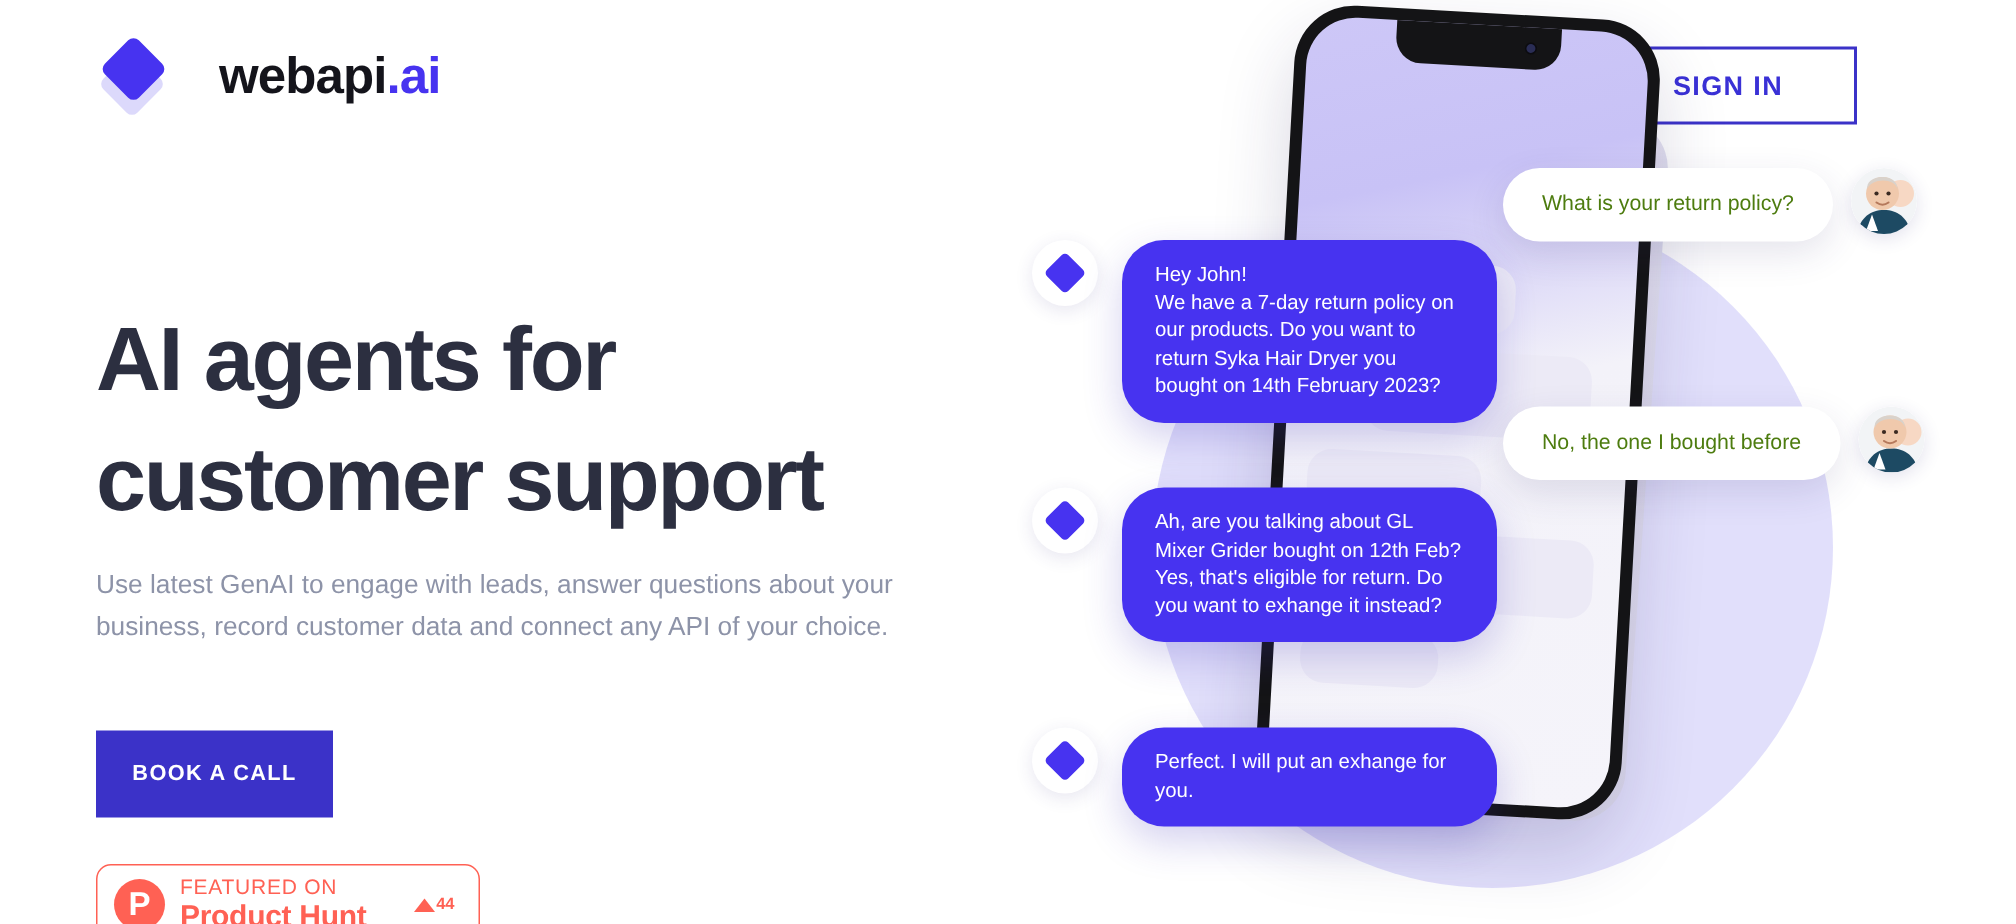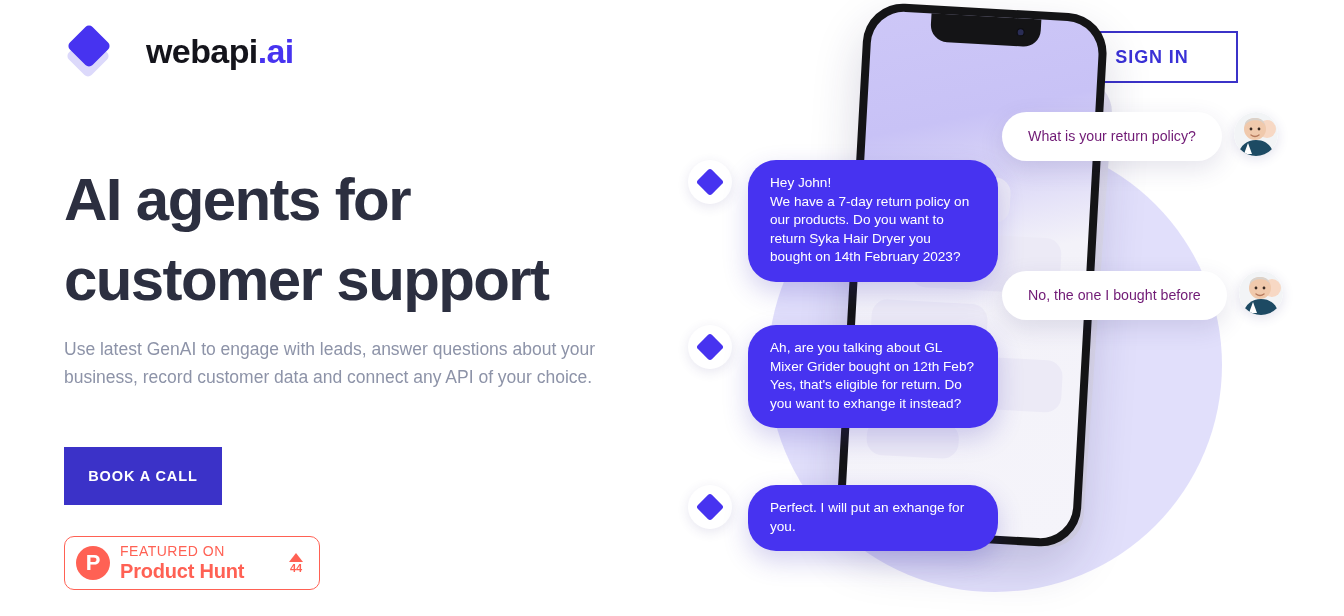--- a/index.html
+++ b/index.html
@@ -100,20 +100,21 @@
     width: 580px;
   }
 
   .hero-title {
     font-size: 60px;
     line-height: 80px;
     font-weight: 700;
     letter-spacing: -1.6px;
     color: #2c2f40;
     white-space: pre-line;
+    margin-top: 40px;
   }
 
   .hero-sub {
     margin-top: 15px;
     width: 548px;
     font-size: 17.5px;
     line-height: 28px;
     color: #8d93a8;
     font-weight: 400;
   }
@@ -197,21 +198,21 @@
   }
   .ph-name {
     font-size: 20px;
     font-weight: 700;
     color: #ff6154;
     line-height: 1.15;
     letter-spacing: -0.2px;
   }
   .ph-votes {
     display: flex;
-    flex-direction: column;
+    flex-direction: row;
     align-items: center;
     justify-content: center;
     gap: 1px;
     flex: none;
     padding-right: 4px;
   }
   .ph-arrow {
     width: 0; height: 0;
     border-left: 7px solid transparent;
     border-right: 7px solid transparent;
@@ -369,21 +370,21 @@
     padding: 14px 22px 15px 22px;
     font-size: 13.6px;
     line-height: 18.6px;
     white-space: pre-line;
     box-shadow: 0 10px 26px rgba(58,45,180,.22);
     max-width: 250px;
   }
 
   .user-bubble {
     background: #ffffff;
-    color: #701a75;
+    color: #4d7c0f;
     border-radius: 26px;
     padding: 15px 26px;
     font-size: 14.2px;
     line-height: 19px;
     box-shadow: 0 8px 24px rgba(55,50,110,.13);
     white-space: nowrap;
   }
 
   .user-avatar {
     width: 44px;

